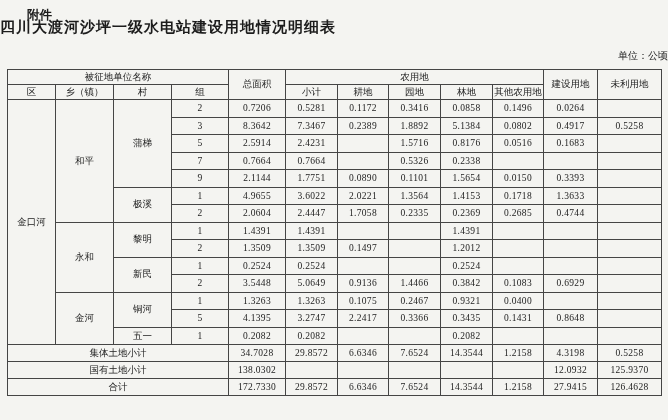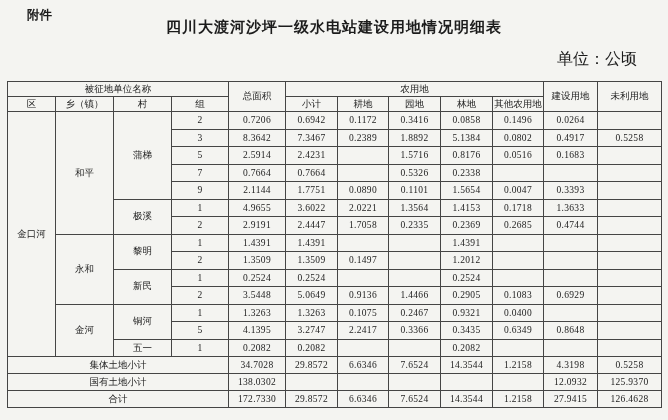--- a/index.html
+++ b/index.html
@@ -10,34 +10,32 @@
     color:#1c1c1c;
     overflow:hidden;
   }
   .page{position:relative;width:668px;height:420px;}
   .attachment{
     position:absolute;left:27px;top:7px;
     font-size:12.5px;font-weight:bold;
   }
   .title{
     position:absolute;left:0;right:0;top:18px;
-    text-align:center;
     font-size:15px;font-weight:bold;
     letter-spacing:1px;
   }
   .unit{
-    position:absolute;right:31px;top:49px;
-    font-size:16px;
+    position:absolute;right:0;top:49px;
+    font-size:10px;
   }
   table.land{
     position:absolute;left:7px;top:69px;
     border-collapse:collapse;
     table-layout:fixed;
     width:654px;
-    margin-top:12px;
   }
   table.land th, table.land td{
     border:1px solid #454545;
     font-size:9.5px;
     font-weight:normal;
     text-align:center;
     vertical-align:middle;
     padding:0 1px;
     line-height:1.1;
     background:transparent;
@@ -92,21 +90,21 @@
       <th>林地</th>
       <th>其他农用地</th>
     </tr>
 
     <tr class="data">
       <td rowspan="14">金口河</td>
       <td rowspan="7">和平</td>
       <td rowspan="5">蒲梯</td>
       <td class="num">2</td>
       <td class="num">0.7206</td>
-      <td class="num">0.6942</td>
+      <td class="num">0.5281</td>
       <td class="num">0.1172</td>
       <td class="num">0.3416</td>
       <td class="num">0.0858</td>
       <td class="num">0.1496</td>
       <td class="num">0.0264</td>
       <td class="num"></td>
     </tr>
     <tr class="data">
       <td class="num">3</td>
       <td class="num">8.3642</td>
@@ -140,39 +138,39 @@
       <td class="num"></td>
       <td class="num"></td>
     </tr>
     <tr class="data">
       <td class="num">9</td>
       <td class="num">2.1144</td>
       <td class="num">1.7751</td>
       <td class="num">0.0890</td>
       <td class="num">0.1101</td>
       <td class="num">1.5654</td>
-      <td class="num">0.0047</td>
+      <td class="num">0.0150</td>
       <td class="num">0.3393</td>
       <td class="num"></td>
     </tr>
     <tr class="data">
       <td rowspan="2">极溪</td>
       <td class="num">1</td>
       <td class="num">4.9655</td>
       <td class="num">3.6022</td>
       <td class="num">2.0221</td>
       <td class="num">1.3564</td>
       <td class="num">1.4153</td>
       <td class="num">0.1718</td>
       <td class="num">1.3633</td>
       <td class="num"></td>
     </tr>
     <tr class="data">
       <td class="num">2</td>
-      <td class="num">2.9191</td>
+      <td class="num">2.0604</td>
       <td class="num">2.4447</td>
       <td class="num">1.7058</td>
       <td class="num">0.2335</td>
       <td class="num">0.2369</td>
       <td class="num">0.2685</td>
       <td class="num">0.4744</td>
       <td class="num"></td>
     </tr>
     <tr class="data">
       <td rowspan="4">永和</td>
@@ -209,21 +207,21 @@
       <td class="num"></td>
       <td class="num"></td>
       <td class="num"></td>
     </tr>
     <tr class="data">
       <td class="num">2</td>
       <td class="num">3.5448</td>
       <td class="num">5.0649</td>
       <td class="num">0.9136</td>
       <td class="num">1.4466</td>
-      <td class="num">0.2905</td>
+      <td class="num">0.3842</td>
       <td class="num">0.1083</td>
       <td class="num">0.6929</td>
       <td class="num"></td>
     </tr>
     <tr class="data">
       <td rowspan="3">金河</td>
       <td rowspan="2">铜河</td>
       <td class="num">1</td>
       <td class="num">1.3263</td>
       <td class="num">1.3263</td>
@@ -234,21 +232,21 @@
       <td class="num"></td>
       <td class="num"></td>
     </tr>
     <tr class="data">
       <td class="num">5</td>
       <td class="num">4.1395</td>
       <td class="num">3.2747</td>
       <td class="num">2.2417</td>
       <td class="num">0.3366</td>
       <td class="num">0.3435</td>
-      <td class="num">0.6349</td>
+      <td class="num">0.1431</td>
       <td class="num">0.8648</td>
       <td class="num"></td>
     </tr>
     <tr class="data">
       <td>五一</td>
       <td class="num">1</td>
       <td class="num">0.2082</td>
       <td class="num">0.2082</td>
       <td class="num"></td>
       <td class="num"></td>

